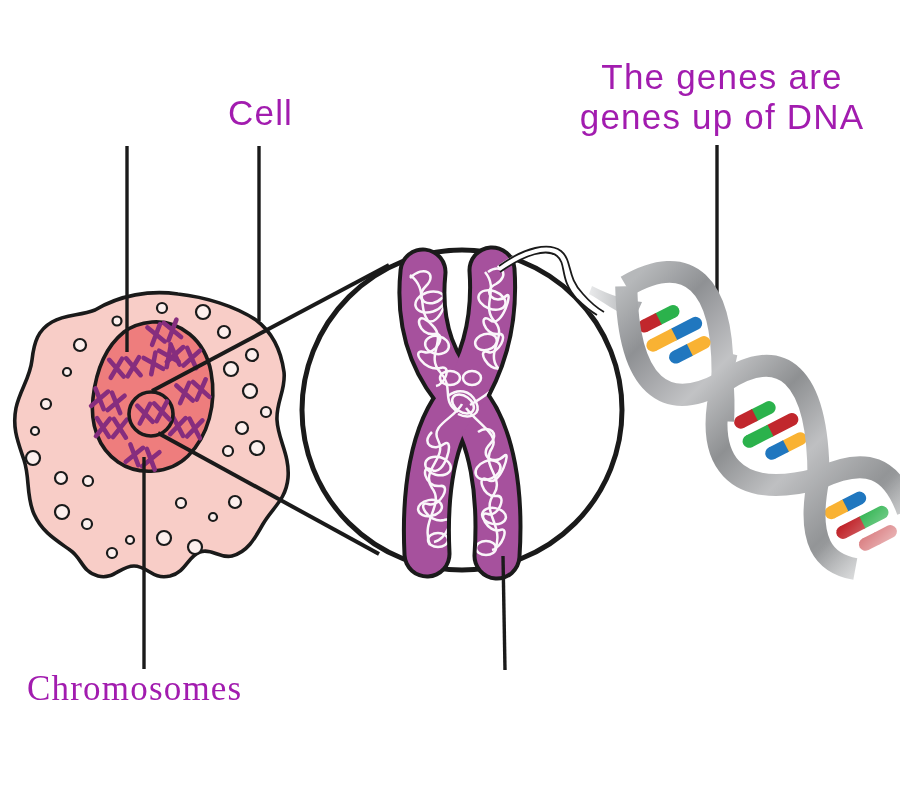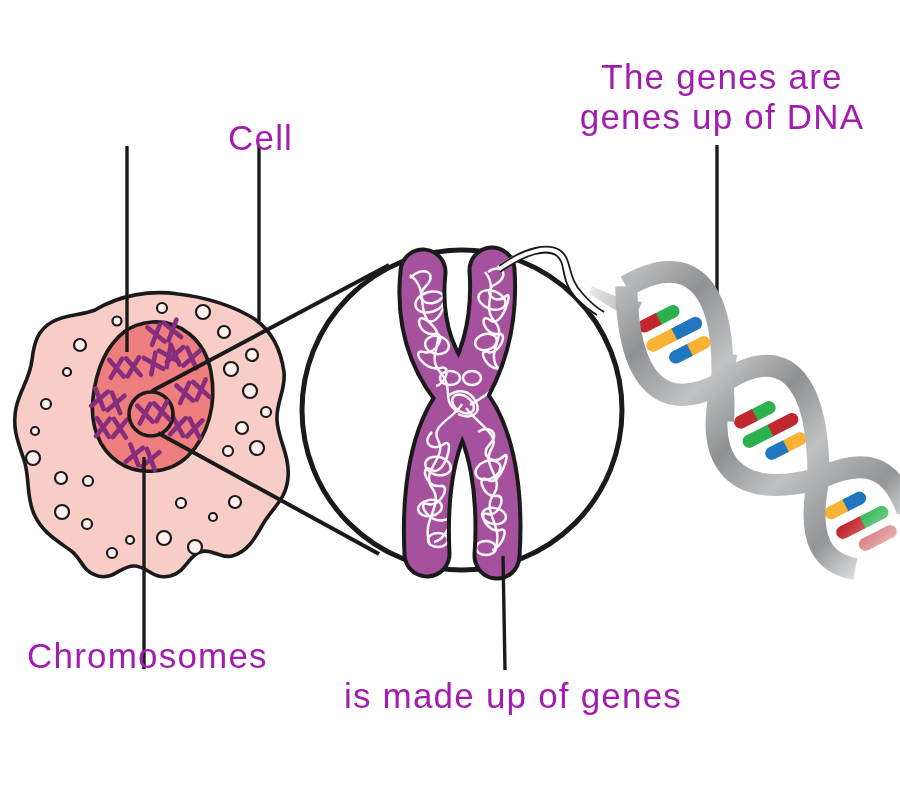--- a/index.html
+++ b/index.html
@@ -230,26 +230,25 @@
 
     <path fill="none" stroke="url(#ribbonG)" stroke-width="22" d="M -28,0 C 45,70 90,62 108,0 C 122,-70 170,-74 244,0 C 280,54 308,56 334,38"></path>
 
     <path fill="none" stroke="url(#ribbonG)" stroke-width="22" d="M 90,-24 C 98,-11 103,-5 108,0 C 118,8 127,17 136,27"></path>
 
     <rect x="295" y="-80" width="130" height="170" fill="url(#fadeG)"></rect>
   </g>
 </svg>
 
 
-<div class="label" style="left:228px;top:118px;">Cell</div>
+<div class="label" style="left:228px;top:93px;">Cell</div>
 
 <div class="label center" style="left:572px;top:57px;width:300px;">
   <span class="ln">The genes are</span>
   <span class="ln">genes up of DNA</span>
 </div>
 
-<div class="label" style="left:27px;top:636px;">Chromosomes</div>
+<div class="label" style="left:27px;top:669px;font-family:Liberation Serif, serif;">Chromosomes</div>
 
 <div class="label" style="left:344px;top:676px;">
-  <span class="ln">is made up of genes</span>
 </div>
 
 </div>
 
 </body></html>

